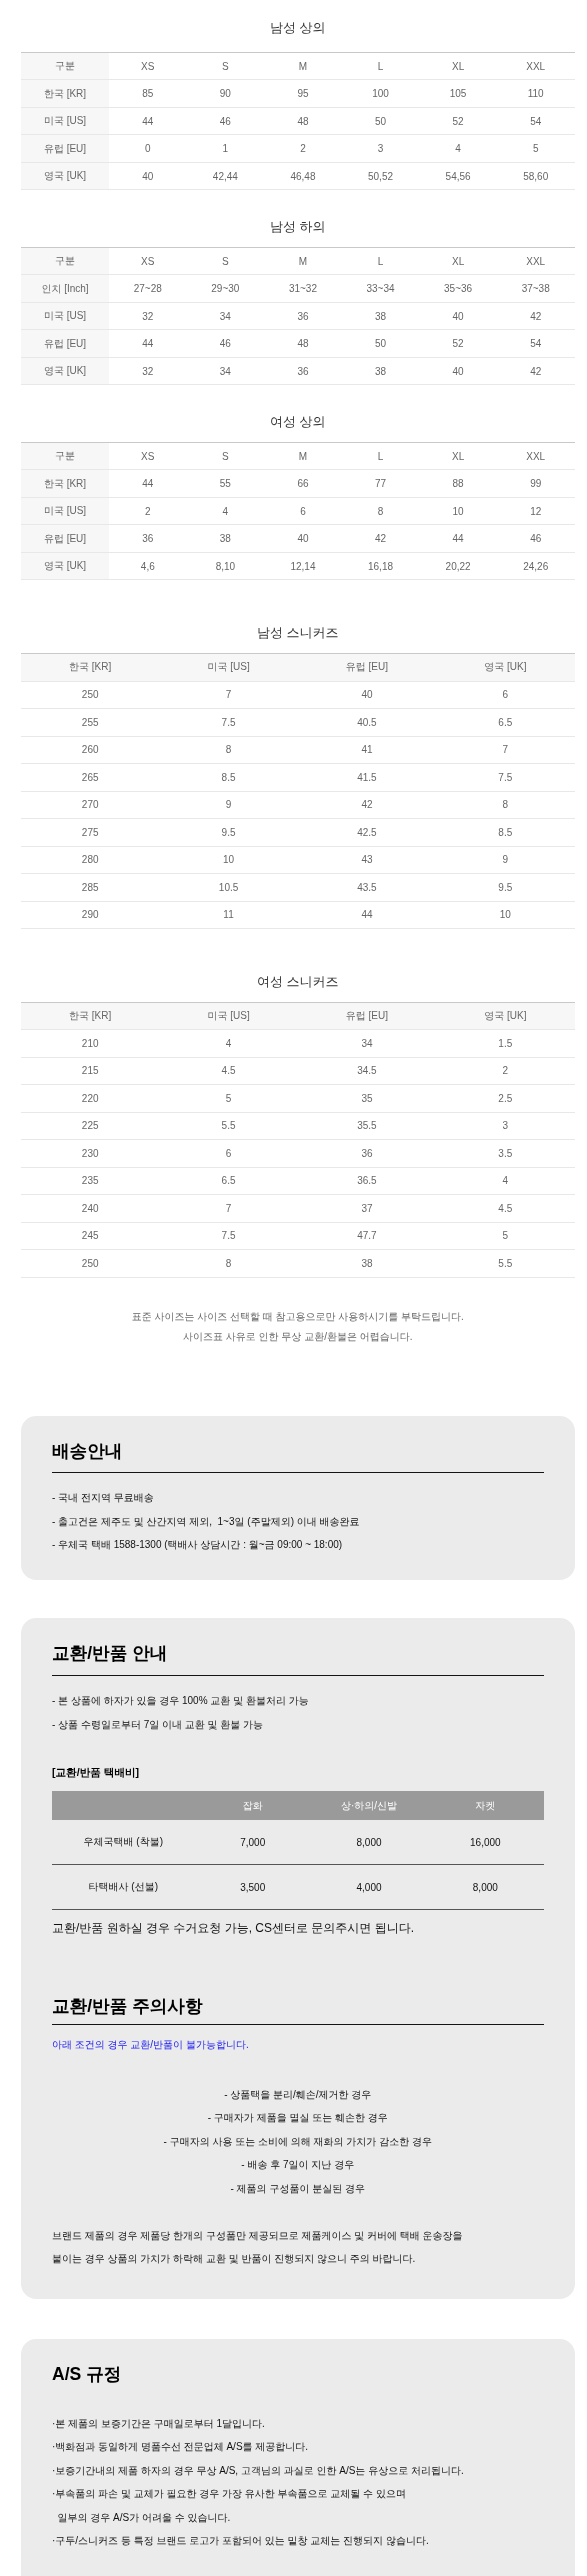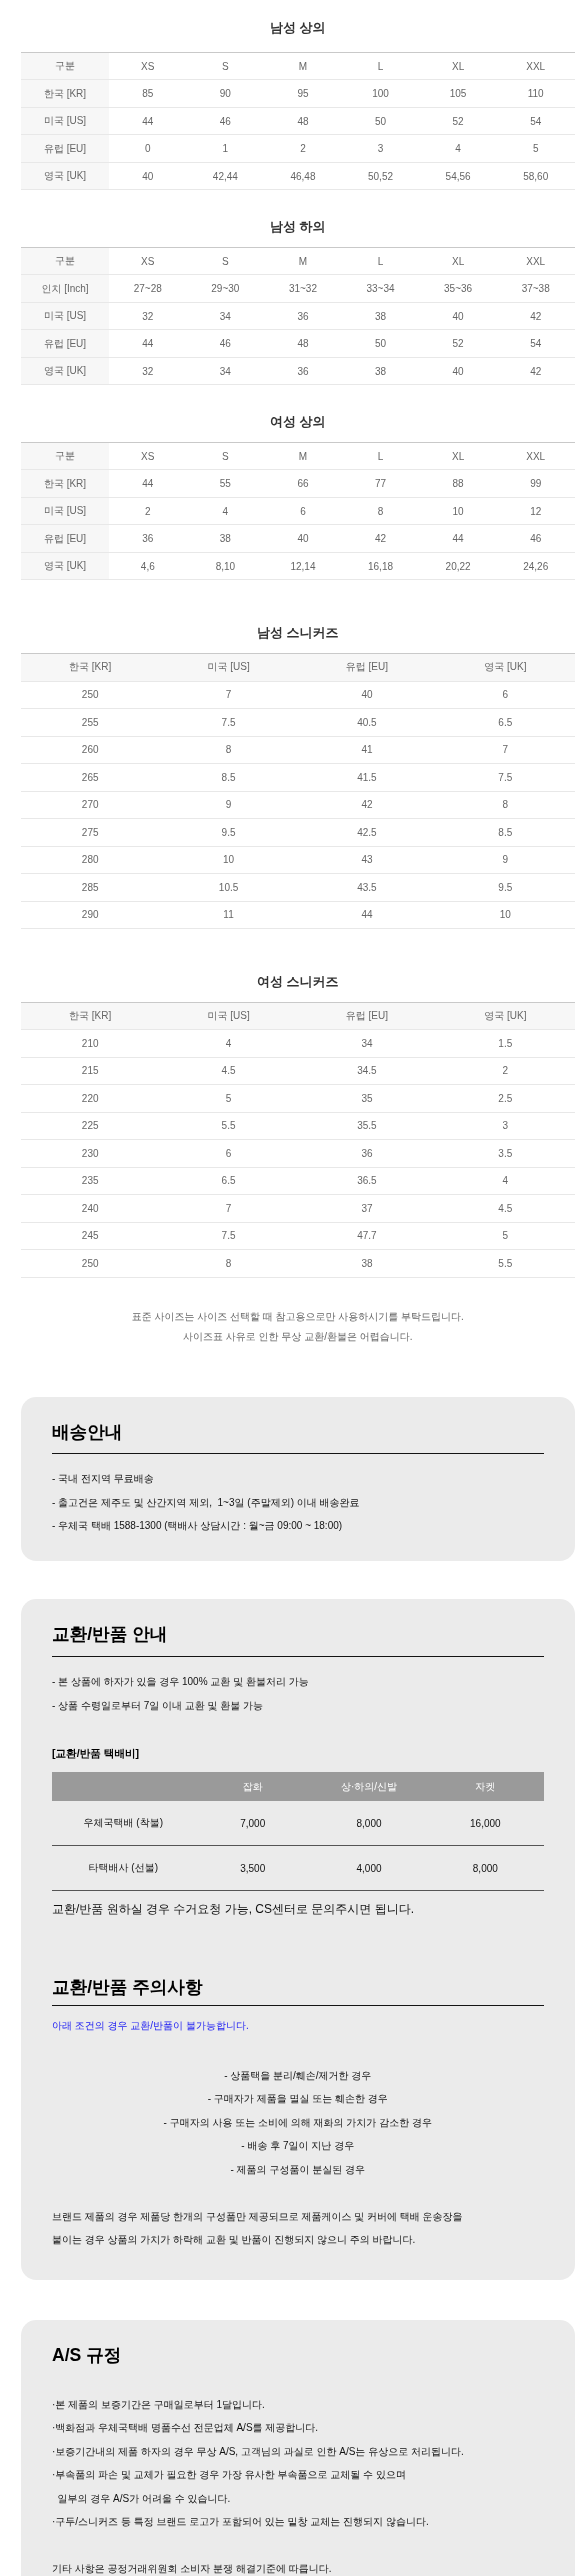--- a/index.html
+++ b/index.html
@@ -2,41 +2,41 @@
 <html style="--box_bg: #ebebeb; --label_bg: #f7f7f7; --fee_header_bg: #9a9a9a; --fee_header_text: #ffffff; --notice_blue: #1a1af2; --table_border_top: #c9c9c9; --table_row_line: #e8e8e8; --fee_row_line: #555555; --heading_line: #141414; --table_text: #666666; --title_text: #333333;font-size:9.4px"><head>
 <meta charset="utf-8">
 <style>
   html,body{margin:0;padding:0;background:#ffffff;}
   body{width:588px;font-family:"Liberation Sans","DejaVu Sans",sans-serif;color:#111;}
   .page{width:588px;}
   .content{margin:0 13.5px 0 21px;}
 
   
   .chart-title{margin:0;padding:29px 0 12.3px;text-align:center;font-size:13px;line-height:15.3px;
-    font-weight:700;color:var(--title_text,#333);}
+    font-weight:400;color:var(--title_text,#333);}
   .chart-title.first{padding-top:20px;padding-bottom:16.5px;}
   .chart-title.sneaker{padding-top:45px;}
 
   
   .size-table{width:100%;border-collapse:collapse;table-layout:fixed;
     border-top:1.2px solid var(--table_border_top,#c9c9c9);
     font-size:10px;color:var(--table_text,#666);}
   .size-table th,.size-table td{height:26.5px;text-align:center;font-weight:normal;
     border-bottom:0.6px solid var(--table_row_line,#e8e8e8);padding:0;}
   .type-a th:first-child,.type-a td:first-child{width:88px;background:var(--label_bg,#f7f7f7);}
   .type-b thead th{background:var(--label_bg,#f7f7f7);}
 
   
   .note{margin:0;text-align:center;font-size:10px;line-height:20px;color:#666;}
   .note.first{margin-top:29px;}
 
   
   .info-box{background:var(--box_bg,#ebebeb);border-radius:15.3px;
     margin:0 13.5px 0 21px;padding:26px 31px 23.5px;}
-  .info-box.box1{margin-top:50px;}
+  .info-box.box1{margin-top:69px;}
   .info-box.box2{margin-top:38px;padding-bottom:28px;}
   .info-box.box3{margin-top:40px;padding-bottom:28px;}
   .info-box h2{margin:0 0 11.8px;font-size:17.6px;line-height:19px;font-weight:bold;color:#000;}
   .info-box h2.second{margin-top:62px;margin-bottom:8.2px;}
   .info-box h2.no-line{margin-bottom:0;}
   .rule{border:none;border-top:1.2px solid var(--heading_line,#141414);margin:0 0 13px;}
   .blist div{font-size:10px;line-height:23.5px;white-space:pre-wrap;}
   .blist.gap{margin-top:31px;text-align:center;}
   .blist.para{margin-top:23.5px;}
   .blist.as{margin-top:28px;}
@@ -419,21 +419,21 @@
     <div class="blist para">
         <div>브랜드 제품의 경우 제품당 한개의 구성품만 제공되므로 제품케이스 및 커버에 택배 운송장을</div>
         <div>붙이는 경우 상품의 가치가 하락해 교환 및 반품이 진행되지 않으니 주의 바랍니다.</div>
       </div>
   </section>
 
   <section class="info-box box3">
     <h2 class="no-line">A/S 규정</h2>
     <div class="blist as">
         <div>·본 제품의 보증기간은 구매일로부터 1달입니다.</div>
-        <div>·백화점과 우체국택배 명품수선 전문업체 A/S를 제공합니다.</div>
+        <div>·백화점과 동일하게 명품수선 전문업체 A/S를 제공합니다.</div>
         <div>·보증기간내의 제품 하자의 경우 무상 A/S, 고객님의 과실로 인한 A/S는 유상으로 처리됩니다.</div>
         <div>·부속품의 파손 및 교체가 필요한 경우 가장 유사한 부속품으로 교체될 수 있으며</div>
         <div>  일부의 경우 A/S가 어려울 수 있습니다.</div>
         <div>·구두/스니커즈 등 특정 브랜드 로고가 포함되어 있는 밑창 교체는 진행되지 않습니다.</div>
       </div>
     <p class="as-footer">기타 사항은 공정거래위원회 소비자 분쟁 해결기준에 따릅니다.</p>
   </section>
 
   <div class="bottom-spacer"></div>
 </div>

